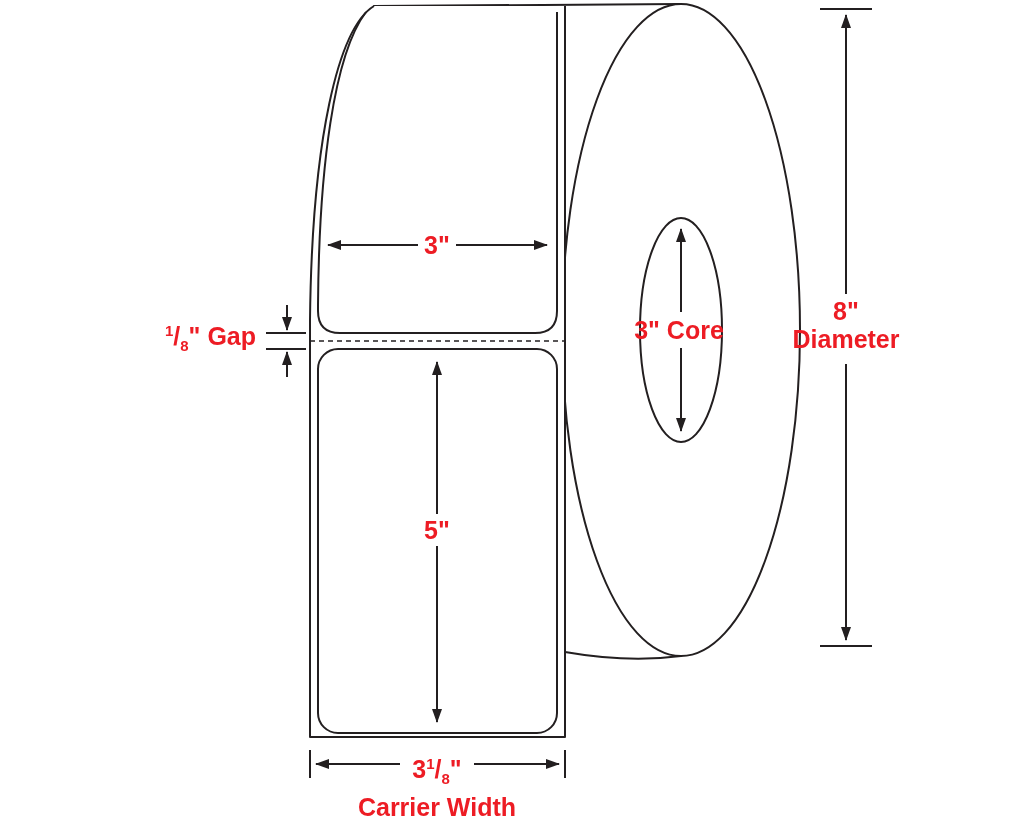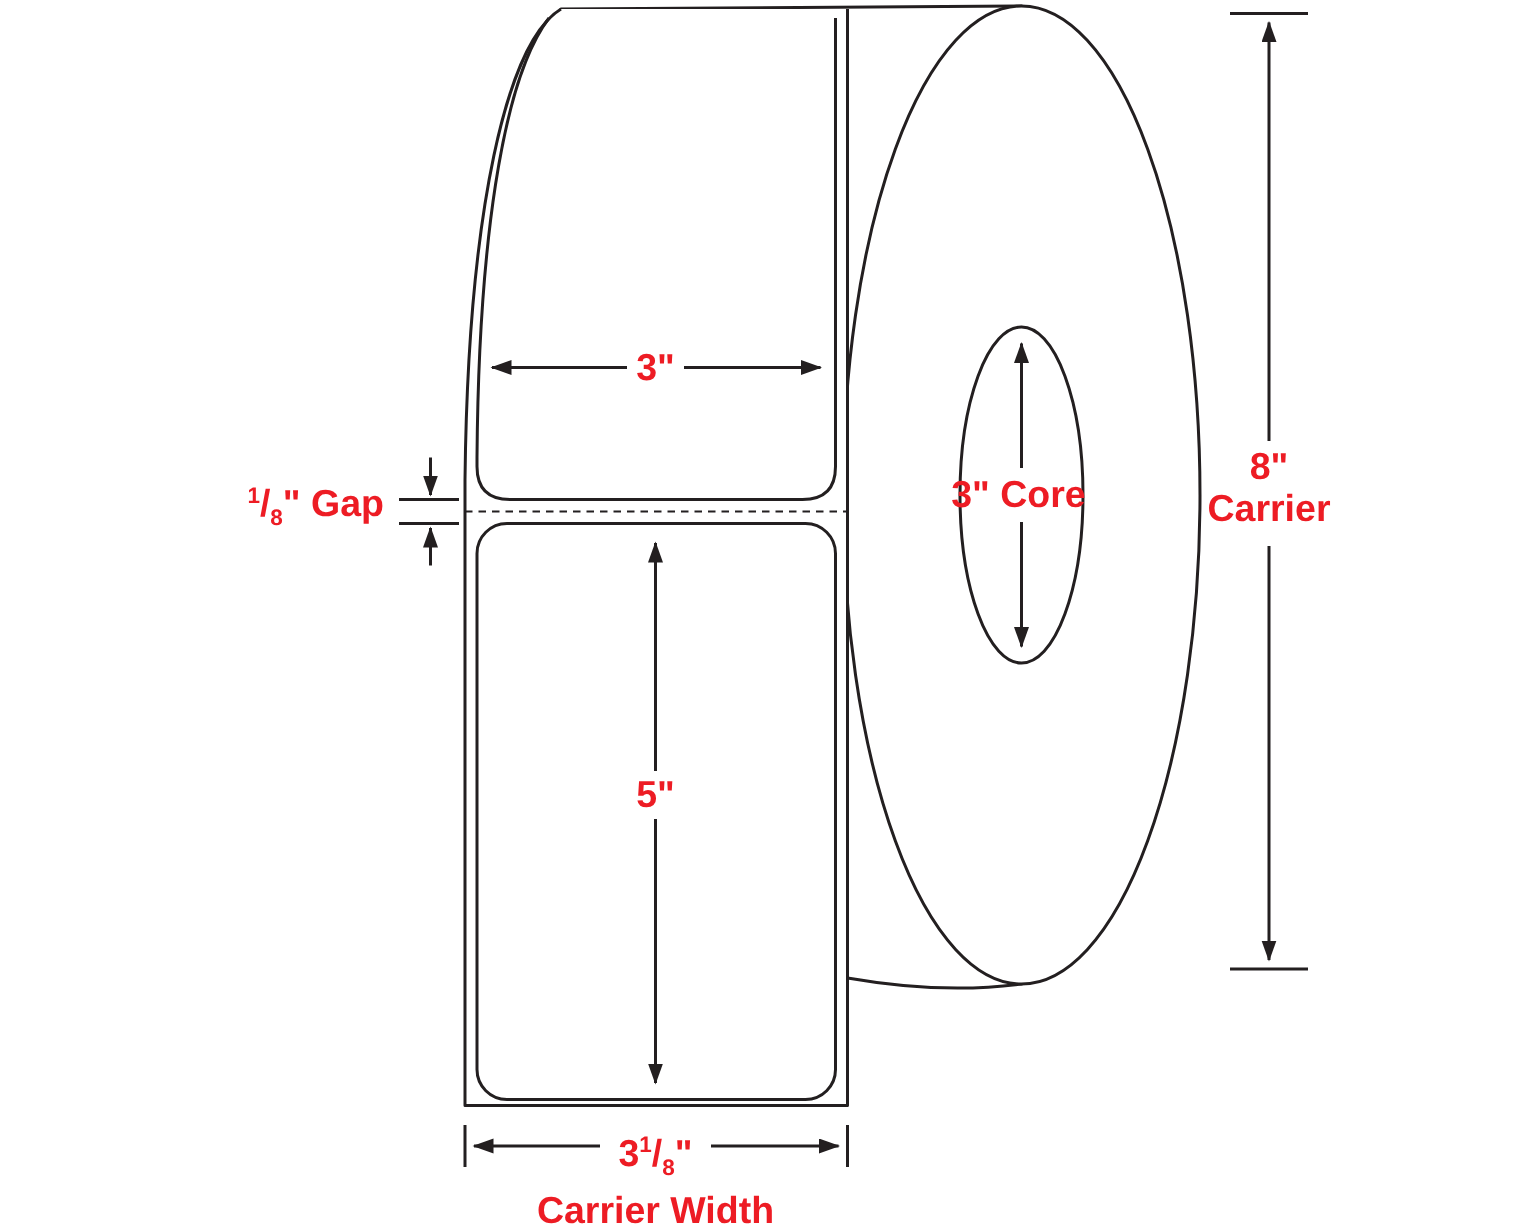--- a/index.html
+++ b/index.html
@@ -88,21 +88,21 @@
   <div class="dim" style="left:407px;top:231px;width:60px;height:28px;">3"</div>
 
   <div class="dim right-align" style="left:138px;top:317px;width:118px;height:28px;"><sup>1</sup><span>/</span><sub>8</sub><span>" Gap</span></div>
 
   <div class="dim" style="left:407px;top:516px;width:60px;height:28px;">5"</div>
 
   <div class="dim" style="left:609px;top:316px;width:140px;height:28px;">3" Core</div>
 
   <div class="dim" style="left:785px;top:297px;width:122px;">
     <div>8"</div>
-    <div>Carrier</div>
+    <div>Diameter</div>
   </div>
 
   <div class="dim" style="left:357px;top:750px;width:160px;">
     <div><span>3</span><sup>1</sup><span>/</span><sub>8</sub><span>"</span></div>
     <div>Carrier Width</div>
   </div>
 
 </div>
 
 </body></html>

